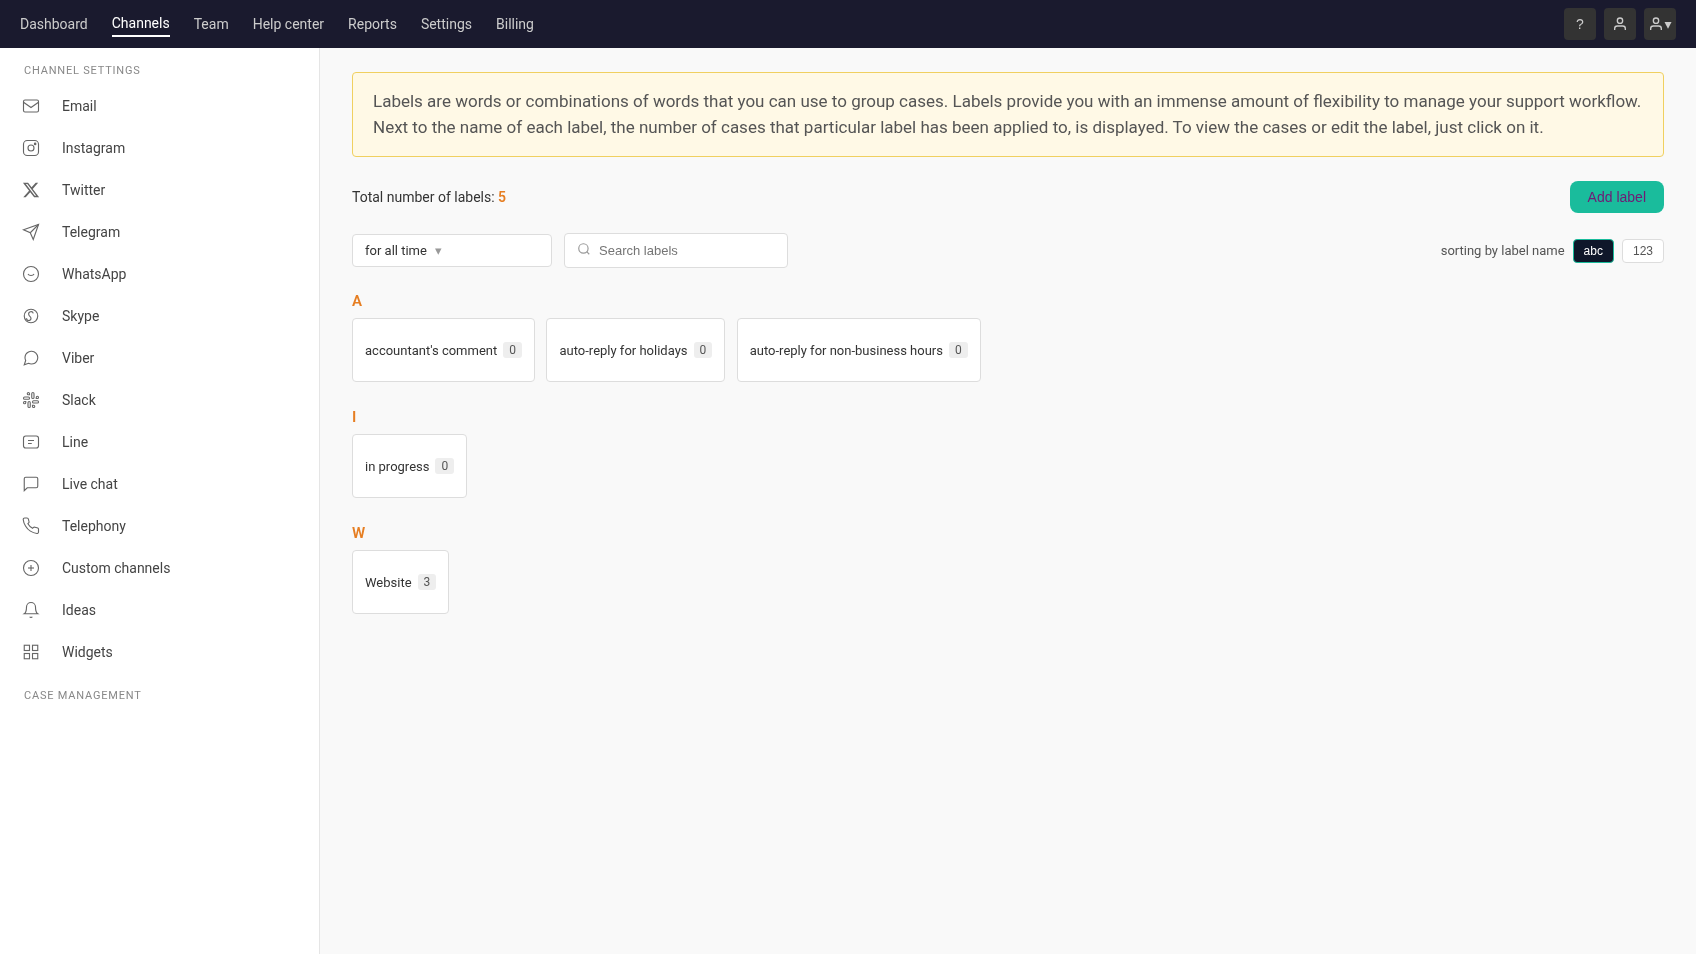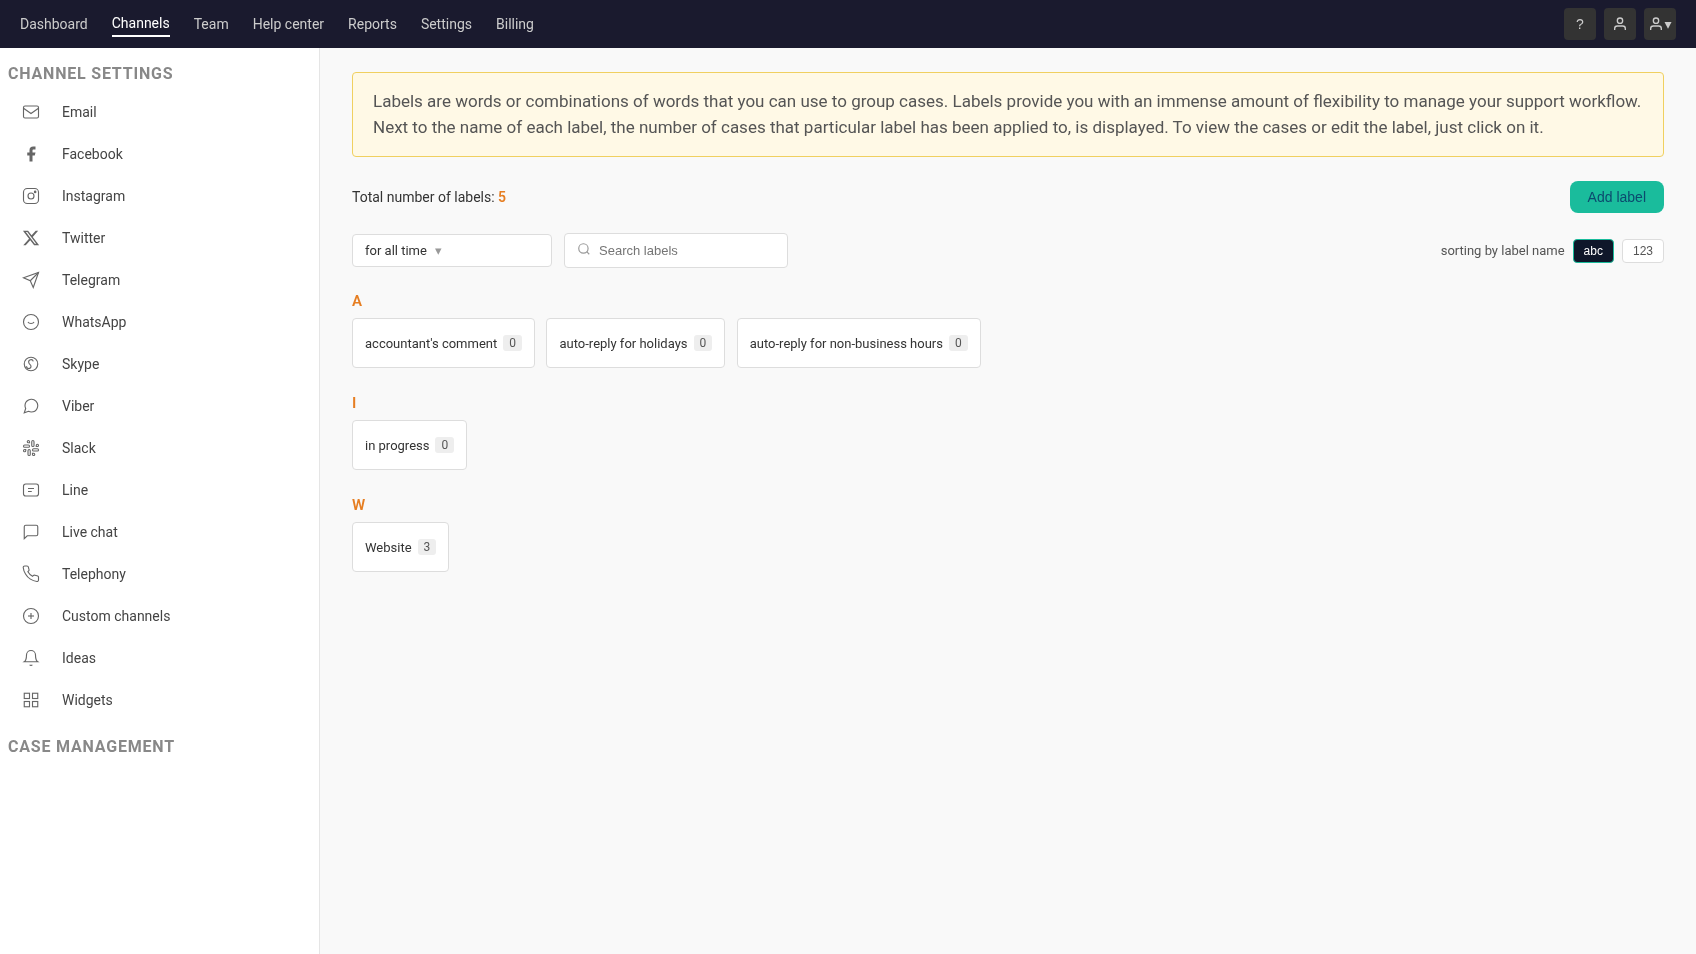--- a/index.html
+++ b/index.html
@@ -58,25 +58,25 @@
 
     
     .sidebar {
       width: 320px;
       background: #fff;
       border-right: 1px solid #e5e5e5;
       overflow-y: auto;
       flex-shrink: 0;
     }
     .sidebar-section-title {
-      font-size: 16px;
-      font-weight: 700;
+      font-size: 11px;
+      font-weight: 400;
       color: #888;
       letter-spacing: 0.8px;
-      padding: 16px 8px 8px;
+      padding: 16px 24px 8px;
       text-transform: uppercase;
     }
     .sidebar-item {
       display: flex;
       align-items: center;
       gap: 20px;
       padding: 10px 20px;
       cursor: pointer;
       color: #444;
       font-size: 14px;
@@ -120,21 +120,21 @@
       align-items: center;
       justify-content: space-between;
       margin-bottom: 20px;
     }
     .label-count-number {
       color: #e67e22;
       font-weight: 600;
     }
     .add-label-btn {
       background: #1abc9c;
-      color: #0c4a6e;
+      color: #701a75;
       border: none;
       border-radius: 8px;
       padding: 8px 18px;
       font-size: 14px;
       cursor: pointer;
       font-weight: 500;
     }
 
     
     .filter-row {
@@ -209,21 +209,21 @@
       font-weight: 600;
       color: #e67e22;
       margin-bottom: 8px;
     }
     .label-tag {
       display: inline-flex;
       align-items: center;
       gap: 6px;
       border: 1px solid #ddd;
       border-radius: 4px;
-      padding: 16px 12px;
+      padding: 23px 12px;
       font-size: 13px;
       color: #333;
       background: #fff;
       margin-right: 8px;
       margin-bottom: 6px;
       cursor: pointer;
     }
     .label-count-badge {
       background: #eee;
       border-radius: 3px;
@@ -271,28 +271,20 @@
     <div class="sidebar-item">
       <span class="sidebar-item-icon">
         <svg width="18" height="18" viewBox="0 0 24 24" fill="none" stroke="currentColor" stroke-width="1.5">
             <rect x="2" y="4" width="20" height="16" rx="2"></rect>
             <path d="M2 7l10 7 10-7"></path>
           </svg>
       </span>
       <span>Email</span>
     </div>
 
-    <div class="sidebar-item">
-      <span class="sidebar-item-icon">
-        <svg width="18" height="18" viewBox="0 0 24 24" fill="currentColor">
-            <path d="M18 2h-3a5 5 0 0 0-5 5v3H7v4h3v8h4v-8h3l1-4h-4V7a1 1 0 0 1 1-1h3z"></path>
-          </svg>
-      </span>
-      <span>Facebook</span>
-    </div>
 
     <div class="sidebar-item">
       <span class="sidebar-item-icon">
         <svg width="18" height="18" viewBox="0 0 24 24" fill="none" stroke="currentColor" stroke-width="1.5">
             <rect x="2" y="2" width="20" height="20" rx="5"></rect>
             <circle cx="12" cy="12" r="4"></circle>
             <circle cx="17.5" cy="6.5" r="1" fill="currentColor"></circle>
           </svg>
       </span>
       <span>Instagram</span>

